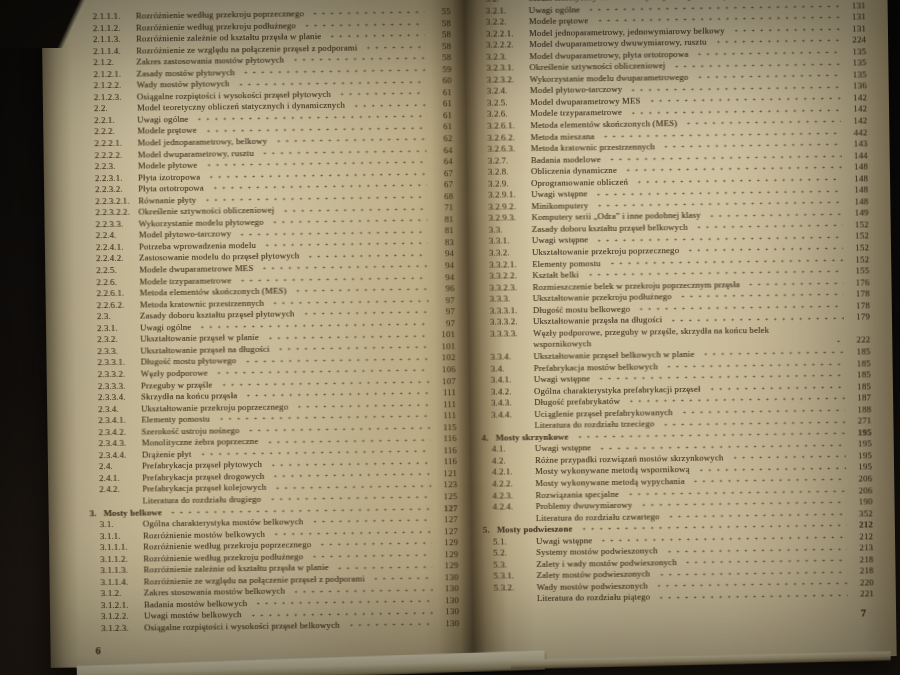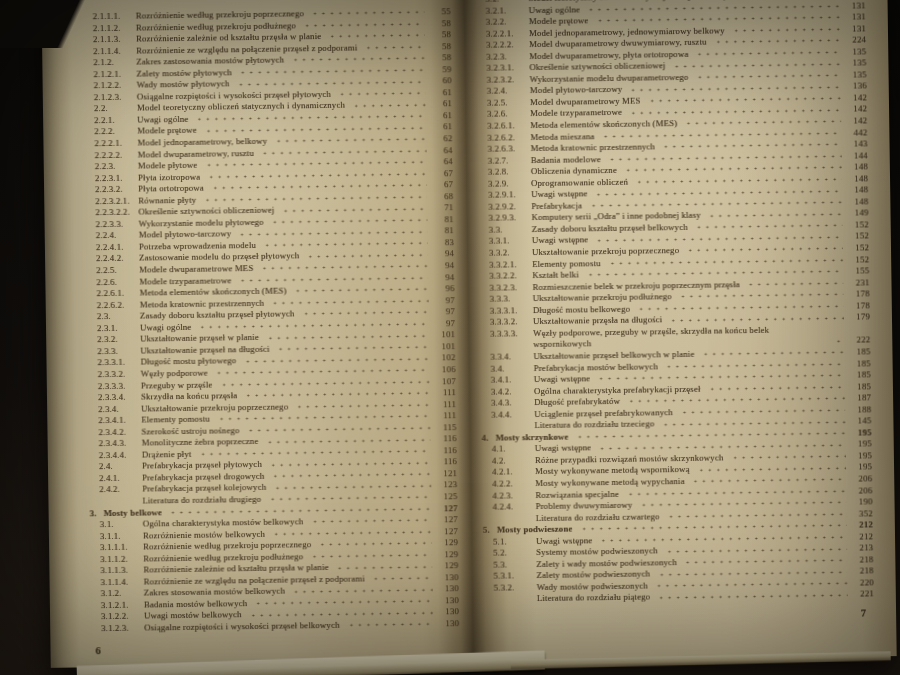--- a/index.html
+++ b/index.html
@@ -119,21 +119,21 @@
 
             <div class="toc-row">
               <span class="num">2.1.2.</span>
               <span class="title">Zakres zastosowania mostów płytowych</span>
               <span class="leader"></span>
               <span class="pageno">58</span>
             </div>
 
             <div class="toc-row">
               <span class="num">2.1.2.1.</span>
-              <span class="title">Zalety mostów płytowych</span>
+              <span class="title">Zasady mostów płytowych</span>
               <span class="leader"></span>
               <span class="pageno">59</span>
             </div>
 
             <div class="toc-row">
               <span class="num">2.1.2.2.</span>
               <span class="title">Wady mostów płytowych</span>
               <span class="leader"></span>
               <span class="pageno">60</span>
             </div>
@@ -596,21 +596,21 @@
 
             <div class="toc-row">
               <span class="num">3.2.9.1.</span>
               <span class="title">Uwagi wstępne</span>
               <span class="leader"></span>
               <span class="pageno">148</span>
             </div>
 
             <div class="toc-row">
               <span class="num">3.2.9.2.</span>
-              <span class="title">Prefabrykacja</span>
+              <span class="title">Minikomputery</span>
               <span class="leader"></span>
               <span class="pageno">148</span>
             </div>
 
             <div class="toc-row">
               <span class="num">3.2.9.3.</span>
               <span class="title">Komputery serii „Odra” i inne podobnej klasy</span>
               <span class="leader"></span>
               <span class="pageno">149</span>
             </div>
@@ -647,21 +647,21 @@
               <span class="num">3.3.2.2.</span>
               <span class="title">Kształt belki</span>
               <span class="leader"></span>
               <span class="pageno">155</span>
             </div>
 
             <div class="toc-row">
               <span class="num">3.3.2.3.</span>
               <span class="title">Rozmieszczenie belek w przekroju poprzecznym przęsła</span>
               <span class="leader"></span>
-              <span class="pageno">231</span>
+              <span class="pageno">176</span>
             </div>
 
             <div class="toc-row">
               <span class="num">3.3.3.</span>
               <span class="title">Ukształtowanie przekroju podłużnego</span>
               <span class="leader"></span>
               <span class="pageno">178</span>
             </div>
 
             <div class="toc-row">
@@ -724,21 +724,21 @@
               <span class="num">3.4.4.</span>
               <span class="title">Uciąglenie przęseł prefabrykowanych</span>
               <span class="leader"></span>
               <span class="pageno">188</span>
             </div>
 
             <div class="toc-row">
               <span class="num"></span>
               <span class="title">Literatura do rozdziału trzeciego</span>
               <span class="leader"></span>
-              <span class="pageno">145</span>
+              <span class="pageno">271</span>
             </div>
 
             <div class="toc-row chapter">
               <span class="num">4.</span>
               <span class="title">Mosty skrzynkowe</span>
               <span class="leader"></span>
               <span class="pageno">195</span>
             </div>
 
             <div class="toc-row">

